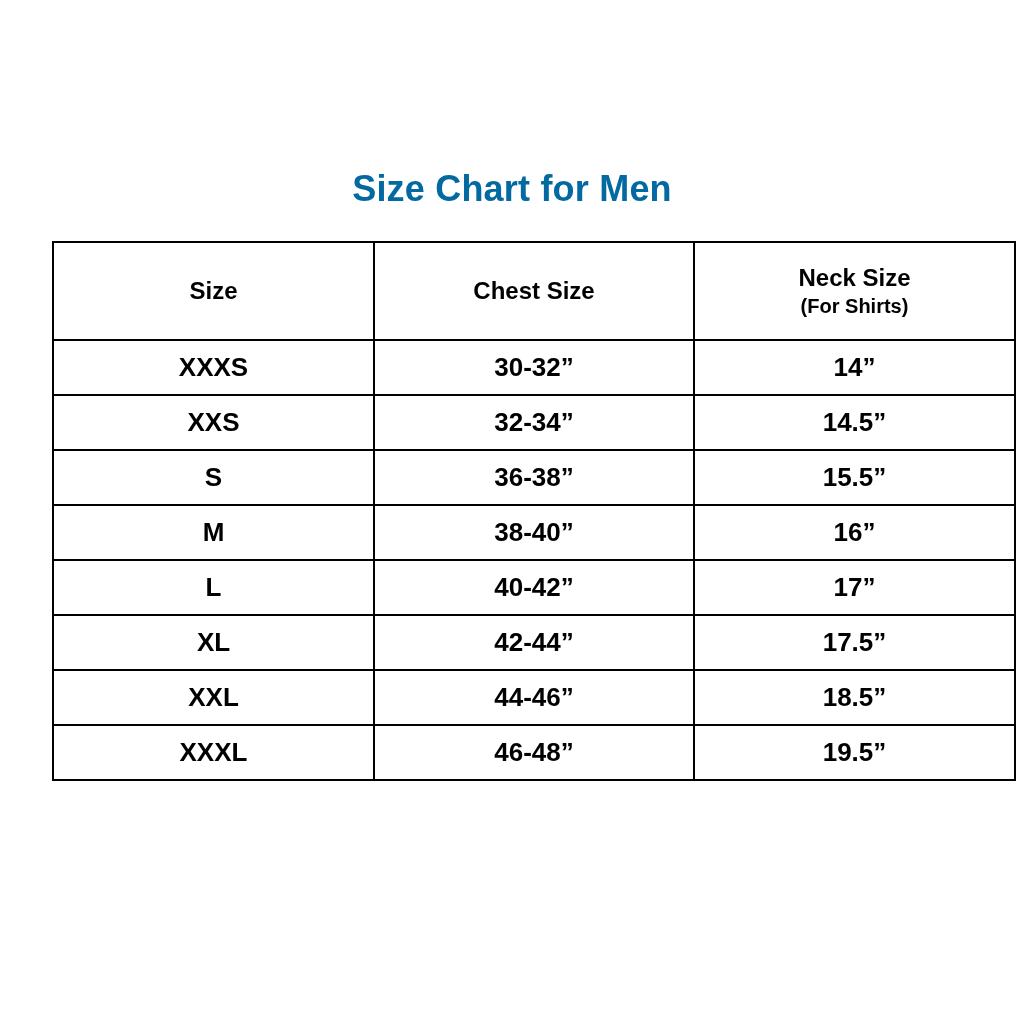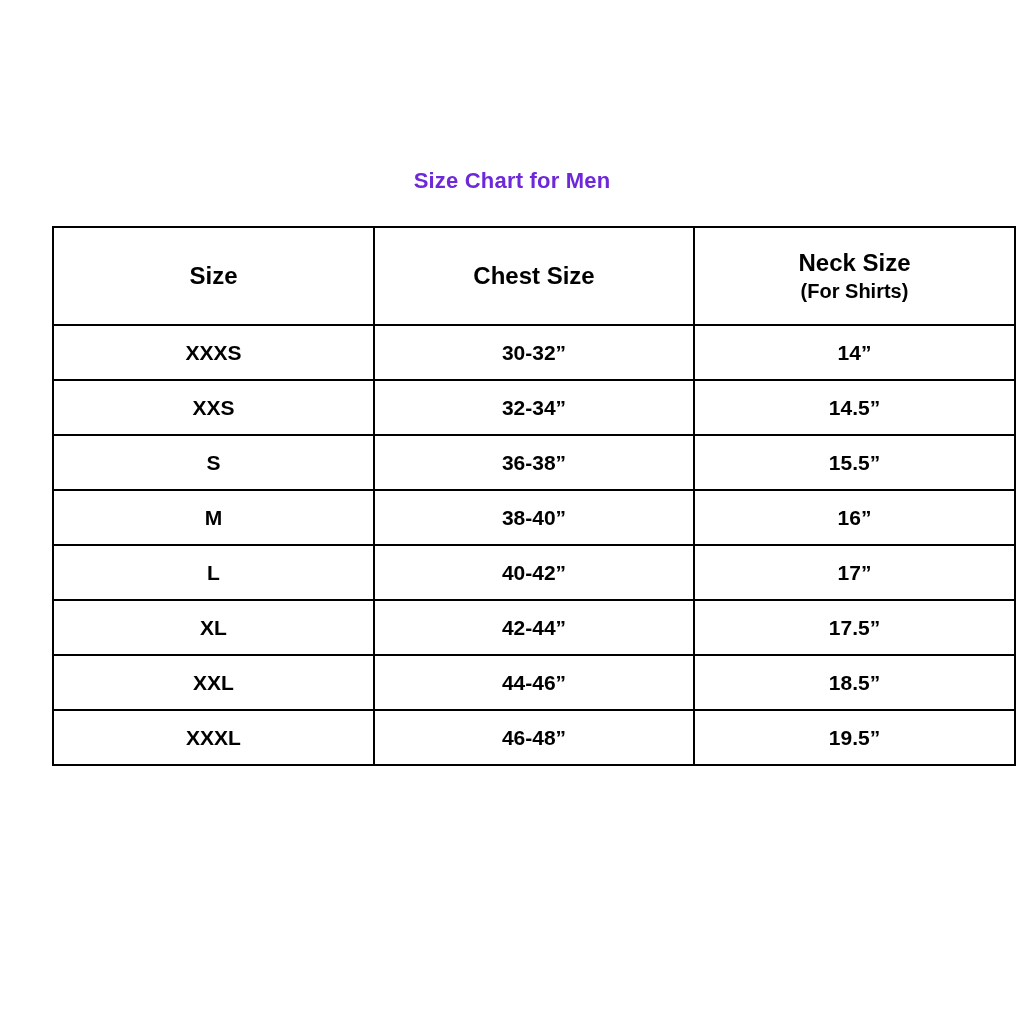--- a/index.html
+++ b/index.html
@@ -21,48 +21,48 @@
     top: 0;
     width: 1024px;
     height: 1024px;
   }
   .chart-title {
     position: absolute;
     left: 0;
     top: 168px;
     width: 1024px;
     text-align: center;
-    font-size: 22px;
+    font-size: 36px;
     font-weight: bold;
     letter-spacing: 0.2px;
-    color: #6d28d9;
+    color: #0369a1;
   }
   table.size-table {
     position: absolute;
     left: 52px;
-    top: 226px;
+    top: 241px;
     width: 920px;
     border-collapse: collapse;
     table-layout: fixed;
   }
   table.size-table td, table.size-table th {
     border: 2px solid #000000;
     text-align: center;
     vertical-align: middle;
     font-weight: bold;
     color: #000000;
   }
   table.size-table th {
     font-size: 24px;
     height: 96px;
     line-height: 1.28;
     padding: 0 6px;
   }
   table.size-table td {
-    font-size: 21px;
+    font-size: 26px;
     height: 53px;
     padding: 0 16px;
   }
   .col-size { width: 307px; }
   .col-chest { width: 306px; margin-top: 8px; }
   .col-neck { width: 307px; margin-left: 20px; }
   .sub-line {
     display: block;
     font-size: 20px;
     font-weight: bold;

